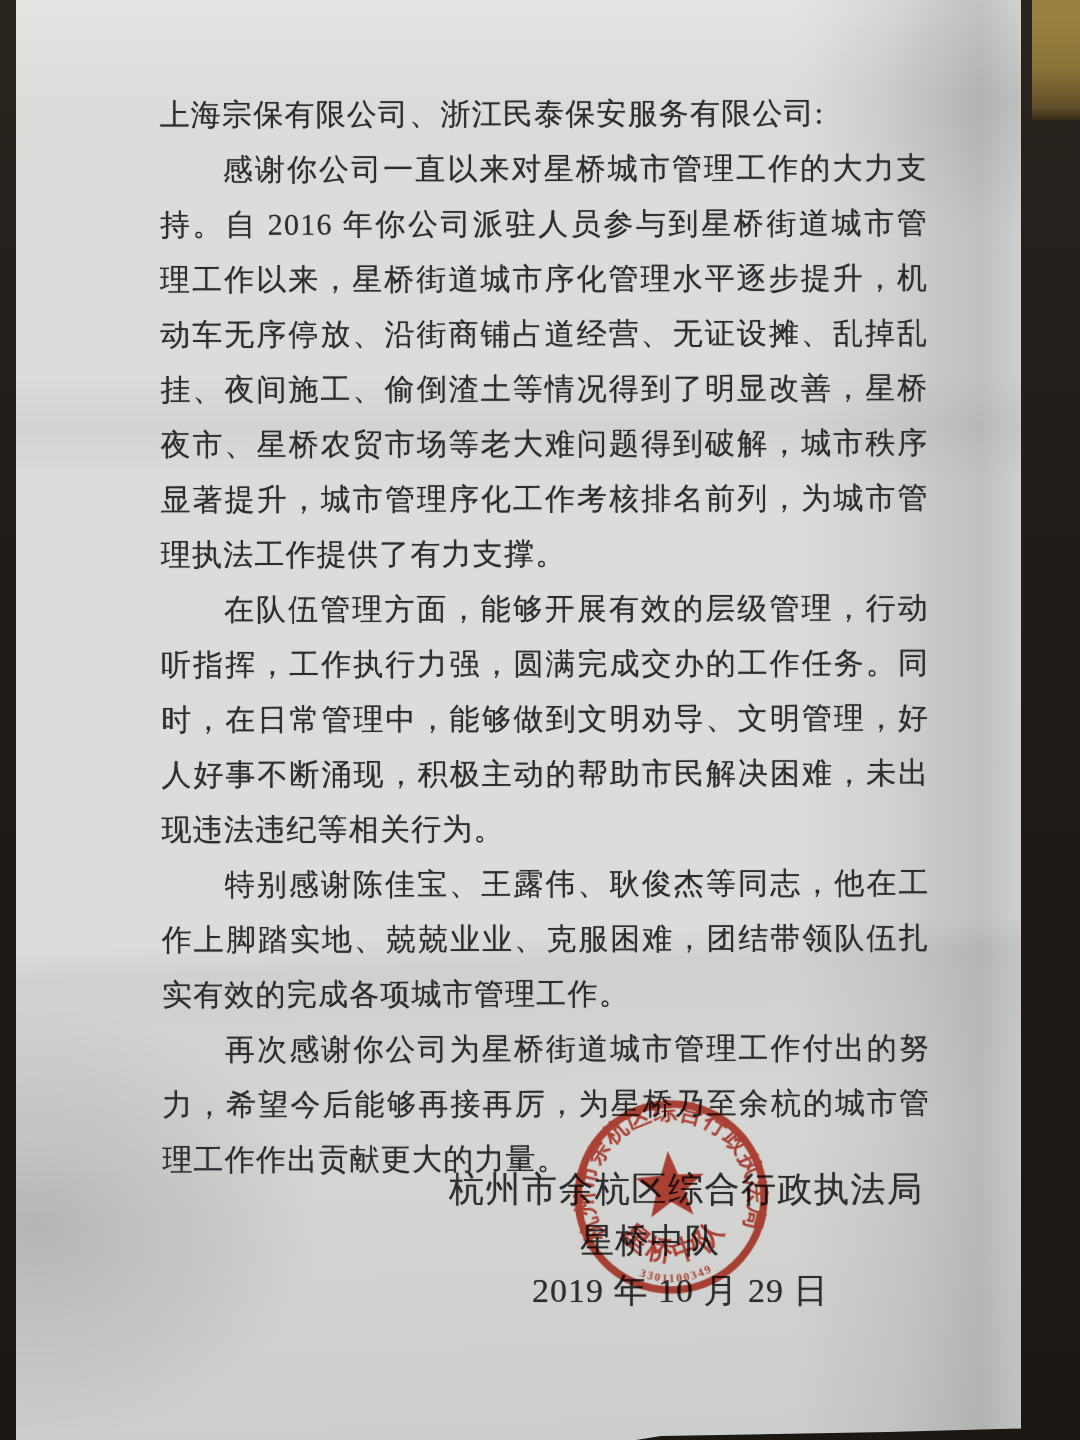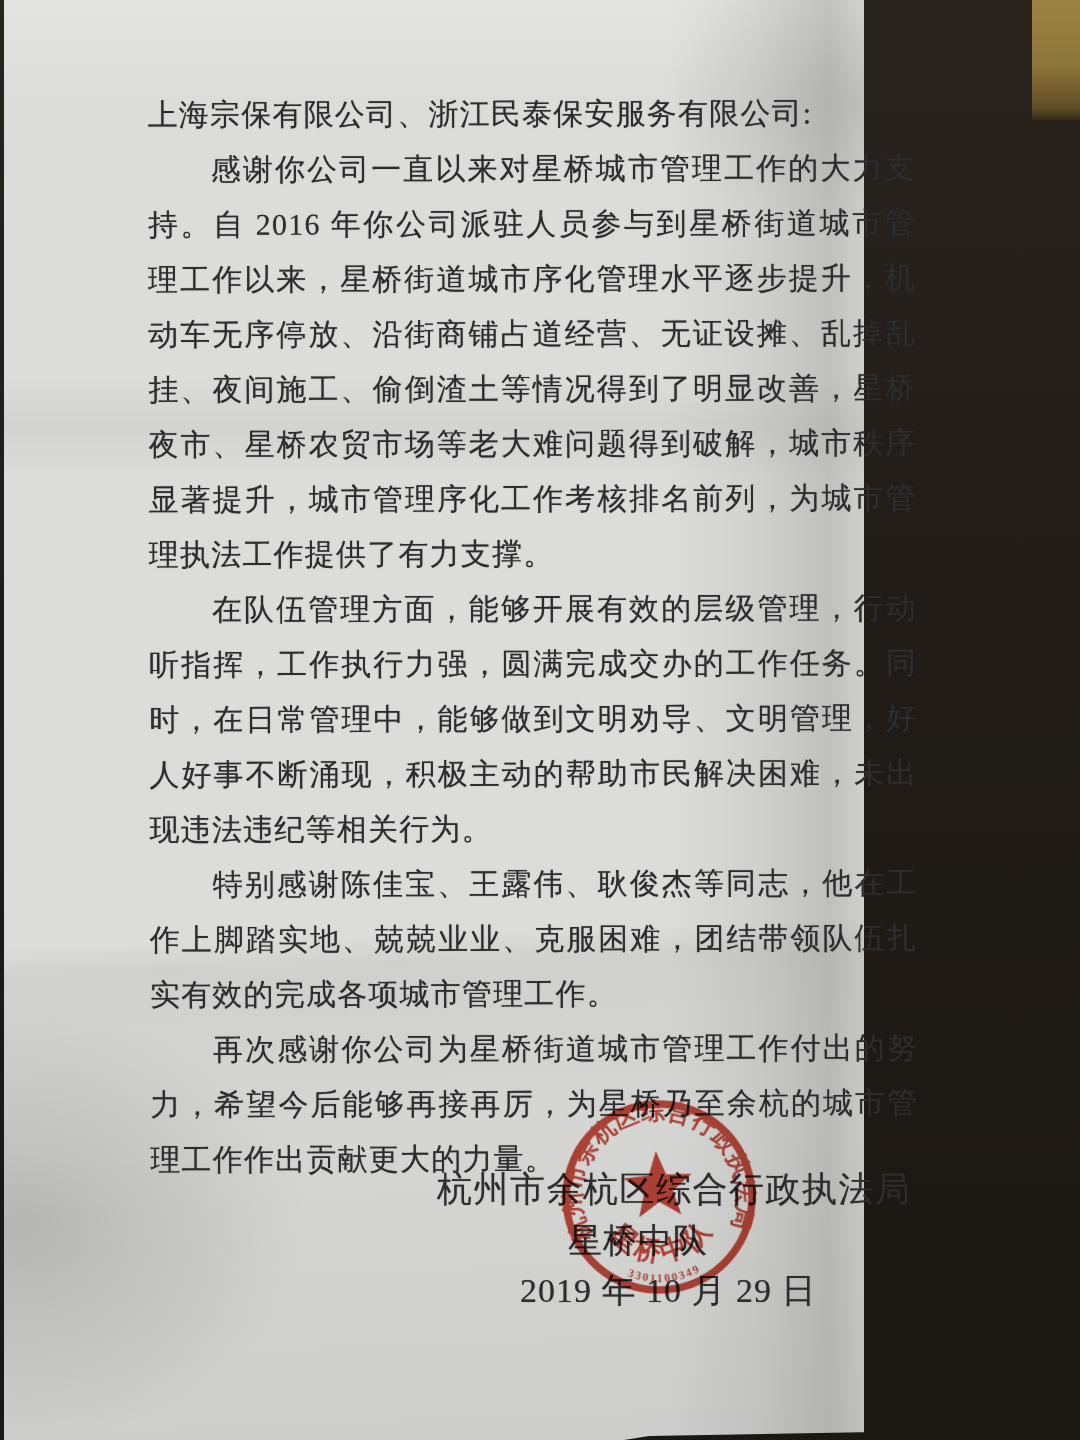--- a/index.html
+++ b/index.html
@@ -8,21 +8,21 @@
     background:linear-gradient(180deg,#2a241f 0%,#211c18 40%,#1b1713 100%);
     font-family:"Liberation Serif","DejaVu Serif",serif;
   }
   
   .desk-top{
     position:absolute;right:0;top:0;width:48px;height:120px;
     background:linear-gradient(180deg,#9a8342 0%,#8c7539 55%,#5f4d28 90%,#352b18 100%);
   }
   
   .paper{
-    position:absolute;left:4px;top:0;width:860px;height:1440px;
+    position:absolute;left:16px;top:0;width:1005px;height:1440px;
     clip-path:polygon(0 0,1048px 0,1040px 300px,1031px 1100px,1026px 1428px,
                       872px 1432px,645px 1436px,620px 1440px,0 1440px);
     background:
       radial-gradient(420px 320px at 2% 85%, rgba(0,0,0,0.14), transparent 68%),
       radial-gradient(320px 220px at 99% 7%, rgba(0,0,0,0.08), transparent 62%),
       linear-gradient(90deg, transparent 77%, rgba(0,0,0,0.05) 87%, rgba(0,0,0,0.13) 96%, rgba(0,0,0,0.06) 100%),
       linear-gradient(180deg, rgba(255,255,255,0.22) 0%, transparent 7%),
       linear-gradient(180deg, transparent 26%, rgba(0,0,0,0.045) 29.5%, transparent 33.5%),
       linear-gradient(178deg, transparent 64.5%, rgba(0,0,0,0.055) 66.5%, rgba(0,0,0,0.03) 78%, rgba(0,0,0,0.07) 100%),
       #dcdcda;

